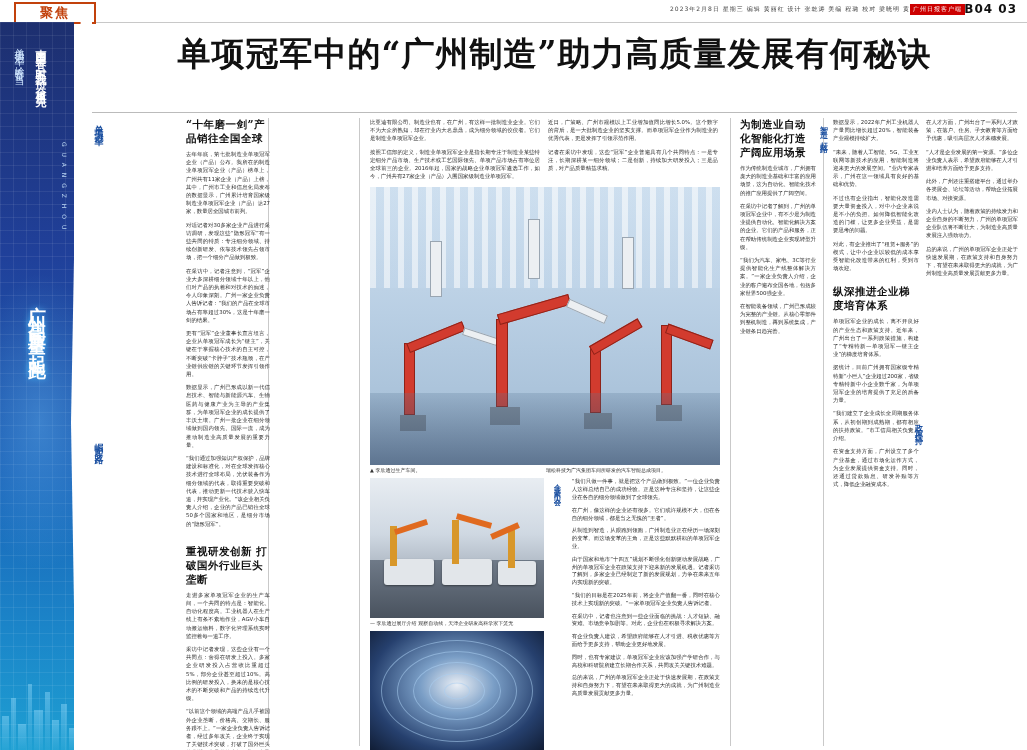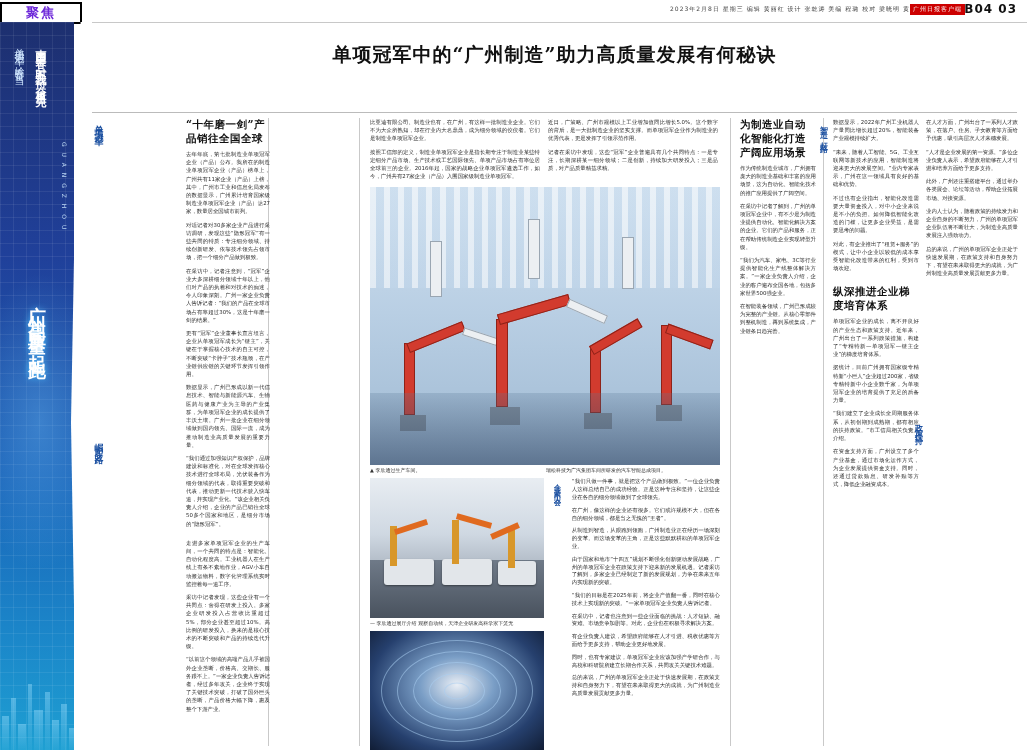--- a/index.html
+++ b/index.html
@@ -7,22 +7,22 @@
     width:1027px;height:750px;overflow:hidden;
     background:#ffffff;
     font-family:"DejaVu Sans","Liberation Sans",sans-serif;
     color:#1a1a1a;
   }
   .page{position:relative;width:1027px;height:750px;overflow:hidden;background:#fff;}
 
   
   .masthead{position:absolute;left:0;top:0;width:1027px;height:22px;border-bottom:1px solid #c8c8c8;background:#fff;}
   .masthead-logo{
-    position:absolute;left:0;top:2px;width:78px;height:18px;
-    border:2px solid #000000;color:#6d28d9;font-weight:bold;font-size:13px;
+    position:absolute;left:14px;top:2px;width:78px;height:18px;
+    border:2px solid #c2410c;color:#c2410c;font-weight:bold;font-size:13px;
     letter-spacing:2px;text-align:center;line-height:18px;
   }
   .masthead-info{position:absolute;right:110px;top:5px;font-size:6px;color:#444;letter-spacing:1px;white-space:nowrap;}
   .masthead-badge{position:absolute;right:62px;top:4px;background:#c00;color:#fff;font-size:6px;padding:1px 3px;letter-spacing:1px;}
   .masthead-page{position:absolute;right:10px;top:2px;font-size:12px;font-weight:bold;color:#111;letter-spacing:1px;}
 
   
   .leftpanel{
     position:absolute;left:0;top:22px;width:74px;height:728px;
     background:linear-gradient(180deg,#1d2f6f 0%,#20409a 32%,#1a63b8 62%,#1b86c9 84%,#1e9fd2 100%);
@@ -47,21 +47,21 @@
 
   
   .curve{position:absolute;left:62px;top:22px;width:30px;height:728px;
     background:#fff;
     clip-path:polygon(62% 0,100% 0,100% 100%,58% 100%,40% 80%,30% 55%,42% 28%);}
 
   
   .headwrap{position:absolute;left:92px;top:26px;width:925px;height:82px;}
   .headline{
     font-family:"DejaVu Serif","Liberation Serif",serif;
-    font-size:19px;font-weight:bold;color:#111;text-align:center;line-height:40px;letter-spacing:1px;margin-top:8px;
+    font-size:33px;font-weight:bold;color:#111;text-align:center;line-height:40px;letter-spacing:1px;margin-top:8px;
   }
   .subhead{font-size:12.5px;color:#222;text-align:center;margin-top:8px;letter-spacing:.5px;
     font-family:"DejaVu Serif","Liberation Serif",serif;}
   .hr-thin{position:absolute;left:92px;top:112px;width:925px;height:1px;background:#bbb;}
 
   
   .cols{position:absolute;left:78px;top:118px;width:945px;height:628px;}
   .col{position:absolute;top:0;height:628px;}
   .vline{position:absolute;top:0;width:1px;height:628px;background:#c9c9c9;}
 
@@ -151,20 +151,21 @@
     <div class="col" style="left:108px;width:84px">
       <div class="sect-title">“十年磨一剑”产品销往全国全球</div>
       <p class="ptext">去年年底，第七批制造业单项冠军企业（产品）公布。我所在的制造业单项冠军企业（产品）榜单上，广州共有11家企业（产品）上榜，其中，广州市工业和信息化局发布的数据显示，广州累计培育国家级制造业单项冠军企业（产品）达27家，数量居全国城市前列。</p>
       <p class="ptext">对话记者对30多家企业产品进行采访调研，发现这些“隐形冠军”有一些共同的特质：专注细分领域、持续创新研发、依靠技术领先占领市场，把一个细分产品做到极致。</p>
       <p class="ptext">在采访中，记者注意到，“冠军”企业大多深耕细分领域十年以上，他们对产品的执着和对技术的痴迷，令人印象深刻。广州一家企业负责人告诉记者：“我们的产品在全球市场占有率超过30%，这是十年磨一剑的结果。”</p>
       <p class="ptext">更有“冠军”企业董事长直言坦言，企业从单项冠军成长为“链主”，关键在于掌握核心技术的自主可控，不断突破“卡脖子”技术瓶颈，在产业链供应链的关键环节发挥引领作用。</p>
       <p class="ptext">数据显示，广州已形成以新一代信息技术、智能与新能源汽车、生物医药与健康产业为主导的产业集群，为单项冠军企业的成长提供了丰沃土壤。广州一批企业在细分领域做到国内领先、国际一流，成为推动制造业高质量发展的重要力量。</p>
       <p class="ptext">“我们通过加强知识产权保护，品牌建设和标准化，对在全球发挥核心技术进行全球布局，光伏装备作为细分领域的代表，取得重要突破和代表，推动更新一代技术驶入快车道，并实现产业化。”该企业相关负责人介绍，企业的产品已销往全球50多个国家和地区，是细分市场的“隐形冠军”。</p>
 
       <div style="height:6px"></div>
+      <div class="sect-title" style="margin-top:6px">重视研发创新 打破国外行业巨头垄断</div>
       <p class="ptext">走进多家单项冠军企业的生产车间，一个共同的特点是：智能化、自动化程度高。工业机器人在生产线上有条不紊地作业，AGV小车自动搬运物料，数字化管理系统实时监控着每一道工序。</p>
       <p class="ptext">采访中记者发现，这些企业有一个共同点：舍得在研发上投入。多家企业研发投入占营收比重超过5%，部分企业甚至超过10%。高比例的研发投入，换来的是核心技术的不断突破和产品的持续迭代升级。</p>
       <p class="ptext">“以前这个领域的高端产品几乎被国外企业垄断，价格高、交期长、服务跟不上。”一家企业负责人告诉记者，经过多年攻关，企业终于实现了关键技术突破，打破了国外巨头的垄断，产品价格大幅下降，惠及整个下游产业。</p>
 
     </div>
     <div class="vlabel" style="left:14px;top:318px;height:70px">崛起之路</div>
 
     <div class="col" style="left:292px;width:350px">
 
       <div style="display:flex;gap:8px">

